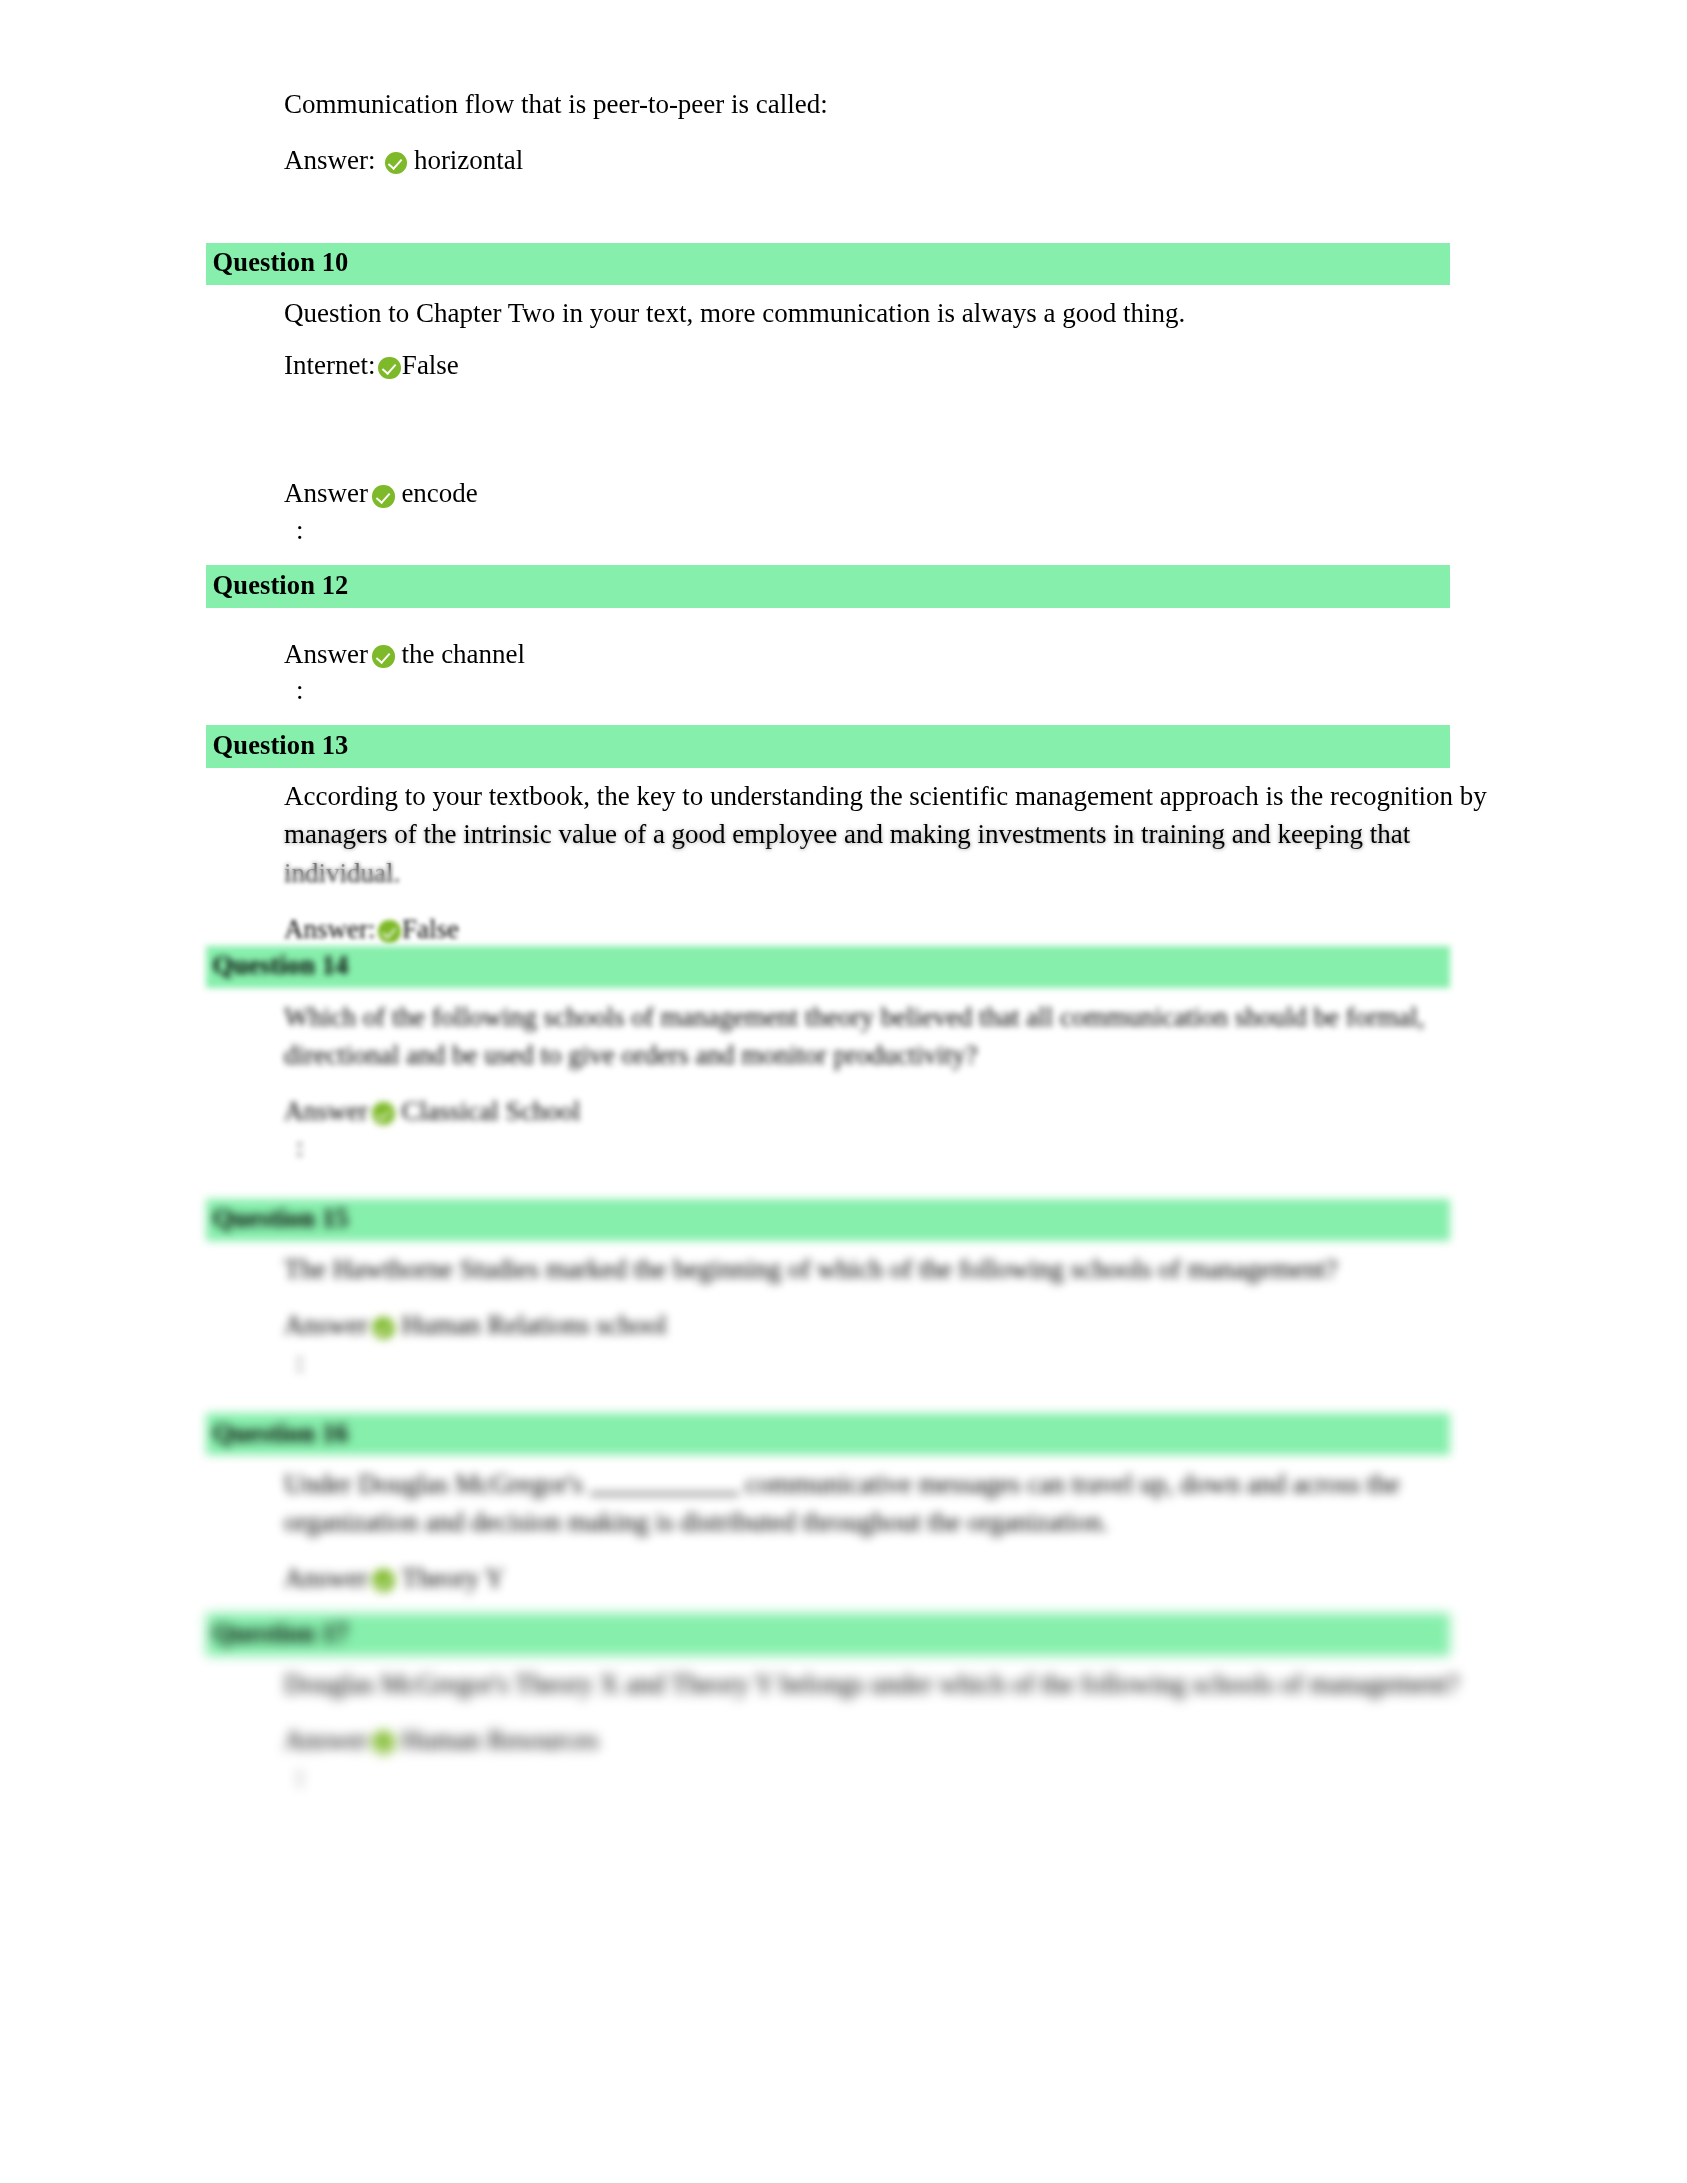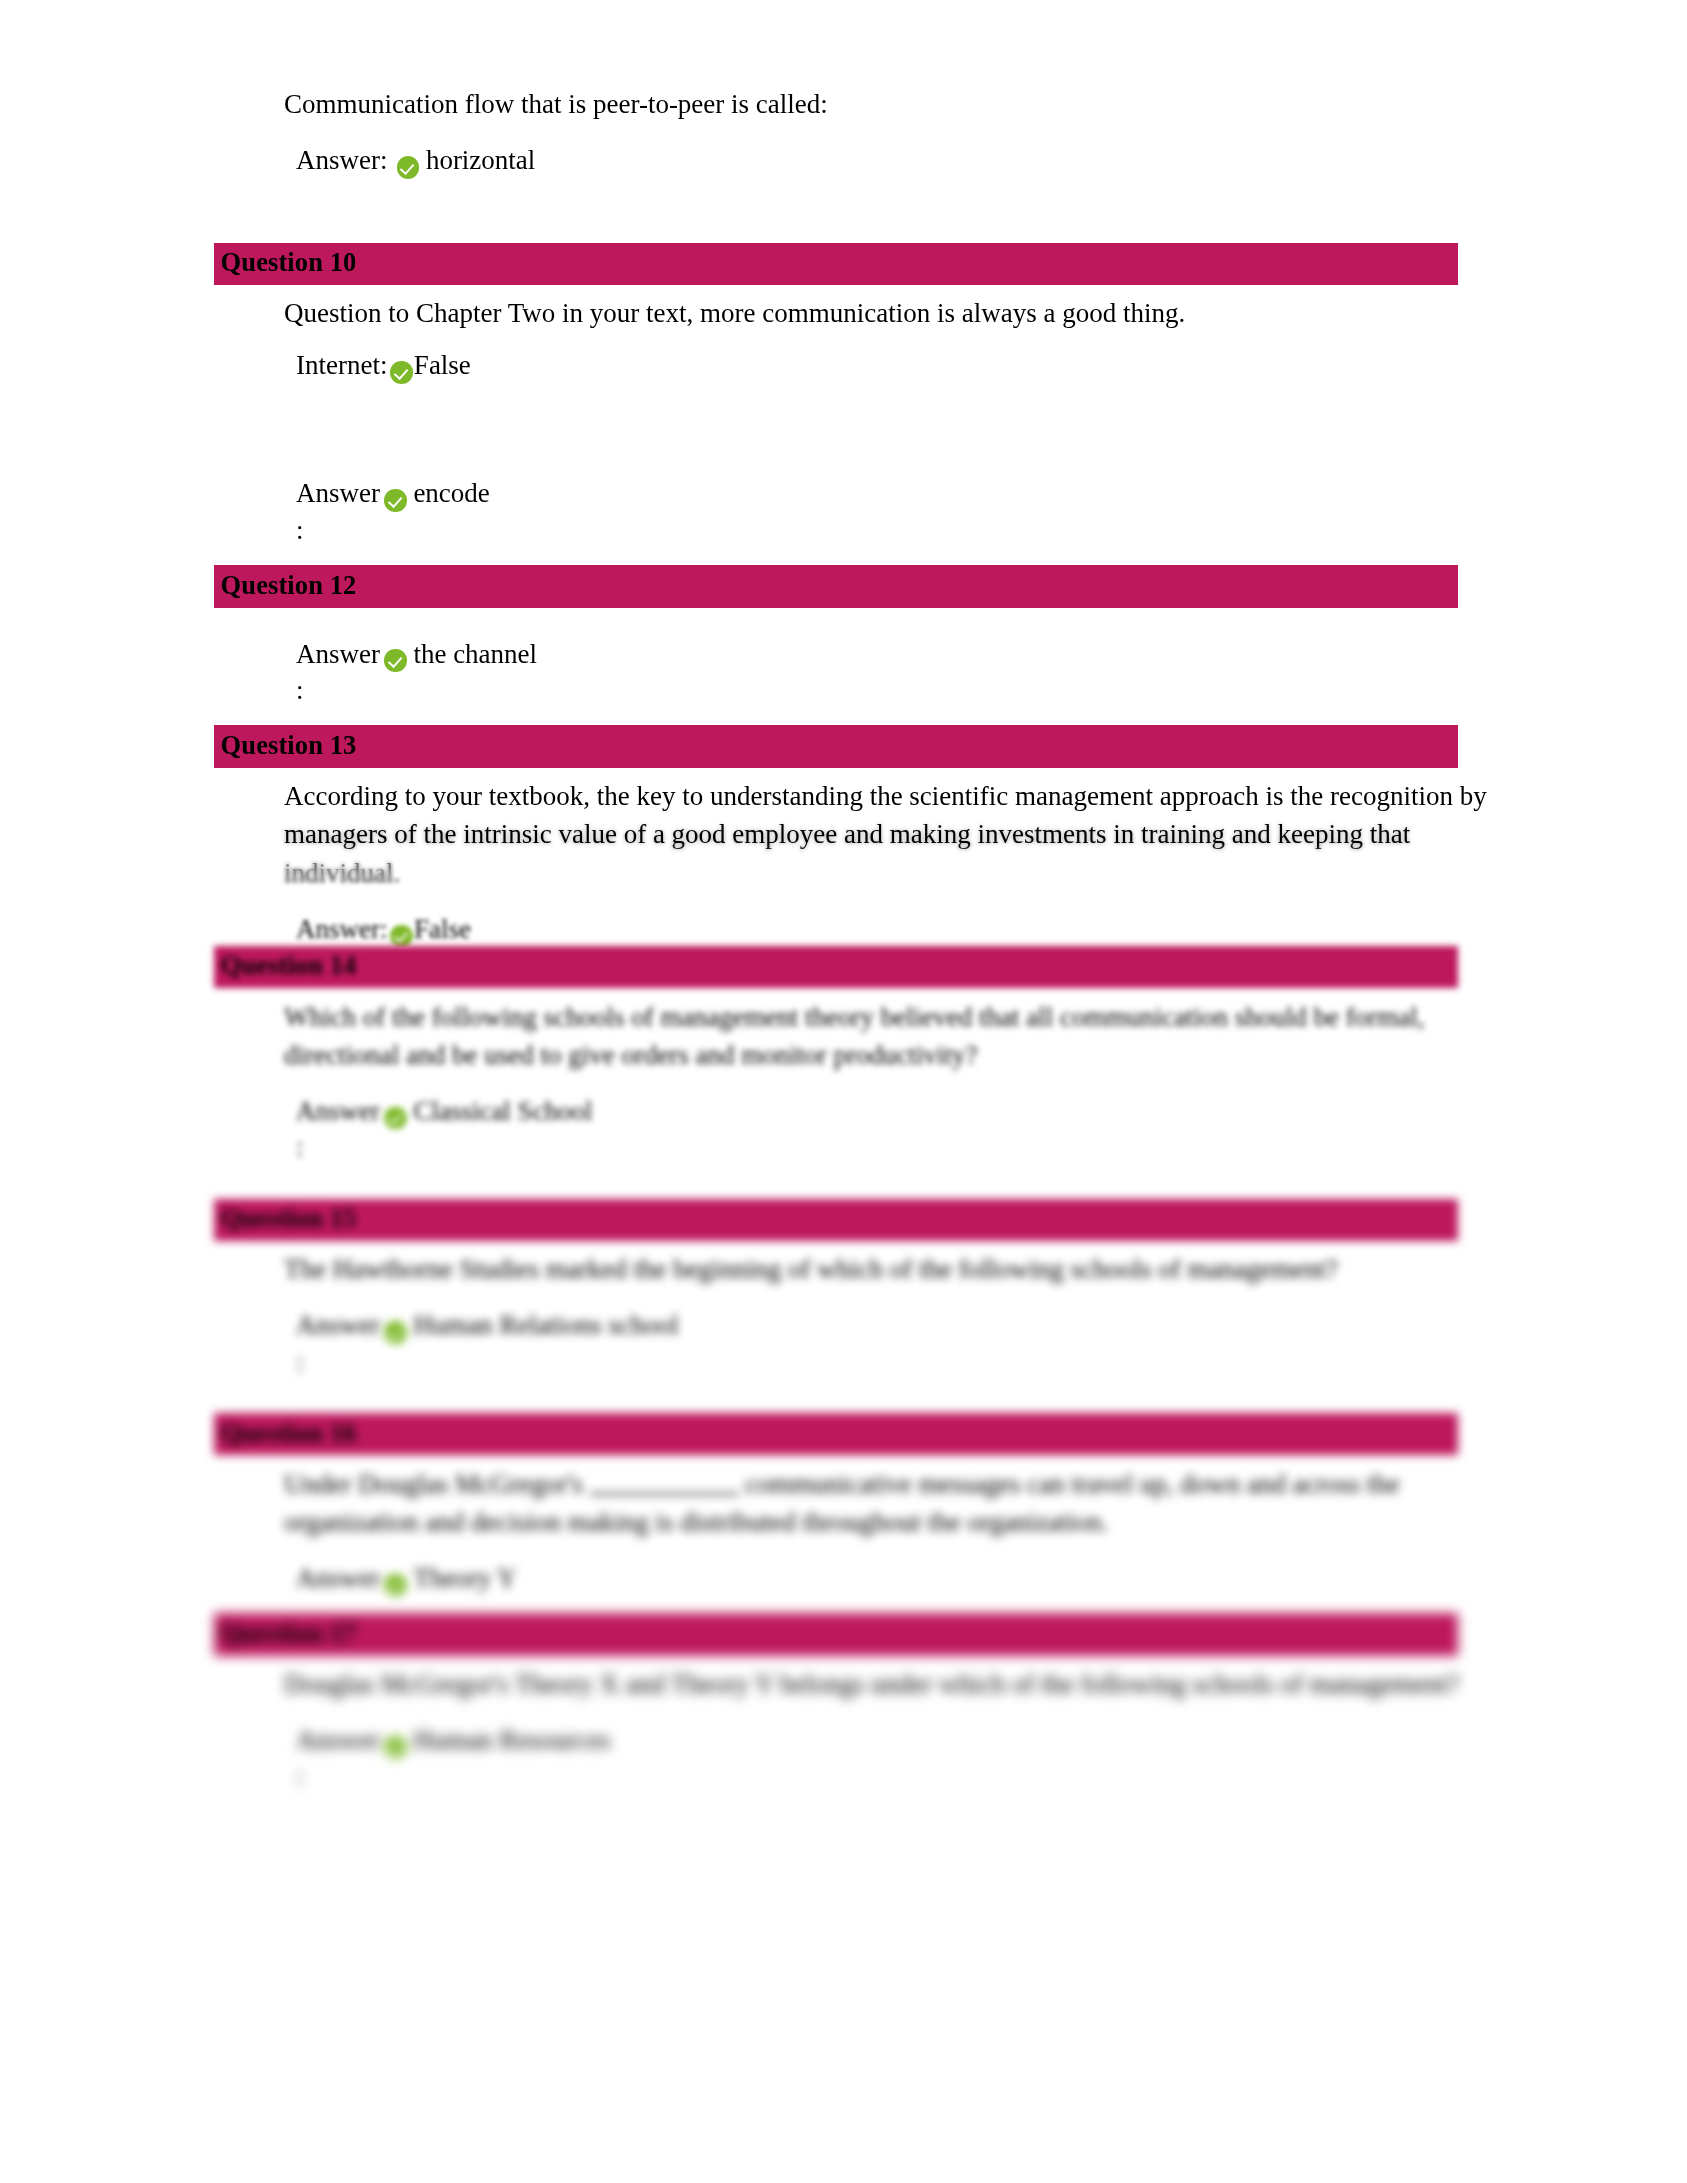--- a/index.html
+++ b/index.html
@@ -27,23 +27,23 @@
   
   .content {
     position: absolute;
     left: 198px;
     top: 13px;
     width: 1323px;
   }
 
   
   .q-header {
-    background: #be185d;
+    background: #86efac;
     width: 1244px;
-    margin-left: 16px;
+    margin-left: 8px;
     padding: 6.6px 0 8px 6.6px;
     box-sizing: border-box;
     font-weight: bold;
     font-size: 26.5px;
     line-height: 1.05;
     letter-spacing: 0.1px;
   }
 
   
   .q-body {
@@ -66,26 +66,25 @@
   }
   .blank-sm {
     display: inline-block;
     border-bottom: 2px solid #000;
     width: 142px;
     vertical-align: -2.6px;
   }
 
   
   .answer-row {
-    margin-left: 12px;
     margin-top: 18.5px;
     font-size: 27px;
     line-height: 1.35;
     display: flex;
-    align-items: flex-end;
+    align-items: center;
   }
   .answer-row.tight { margin-top: 14.6px; }
 
   .answer-label {
     white-space: pre;
   }
   .answer-label.stacked {
     width: 79px;
     flex: 0 0 auto;
   }

